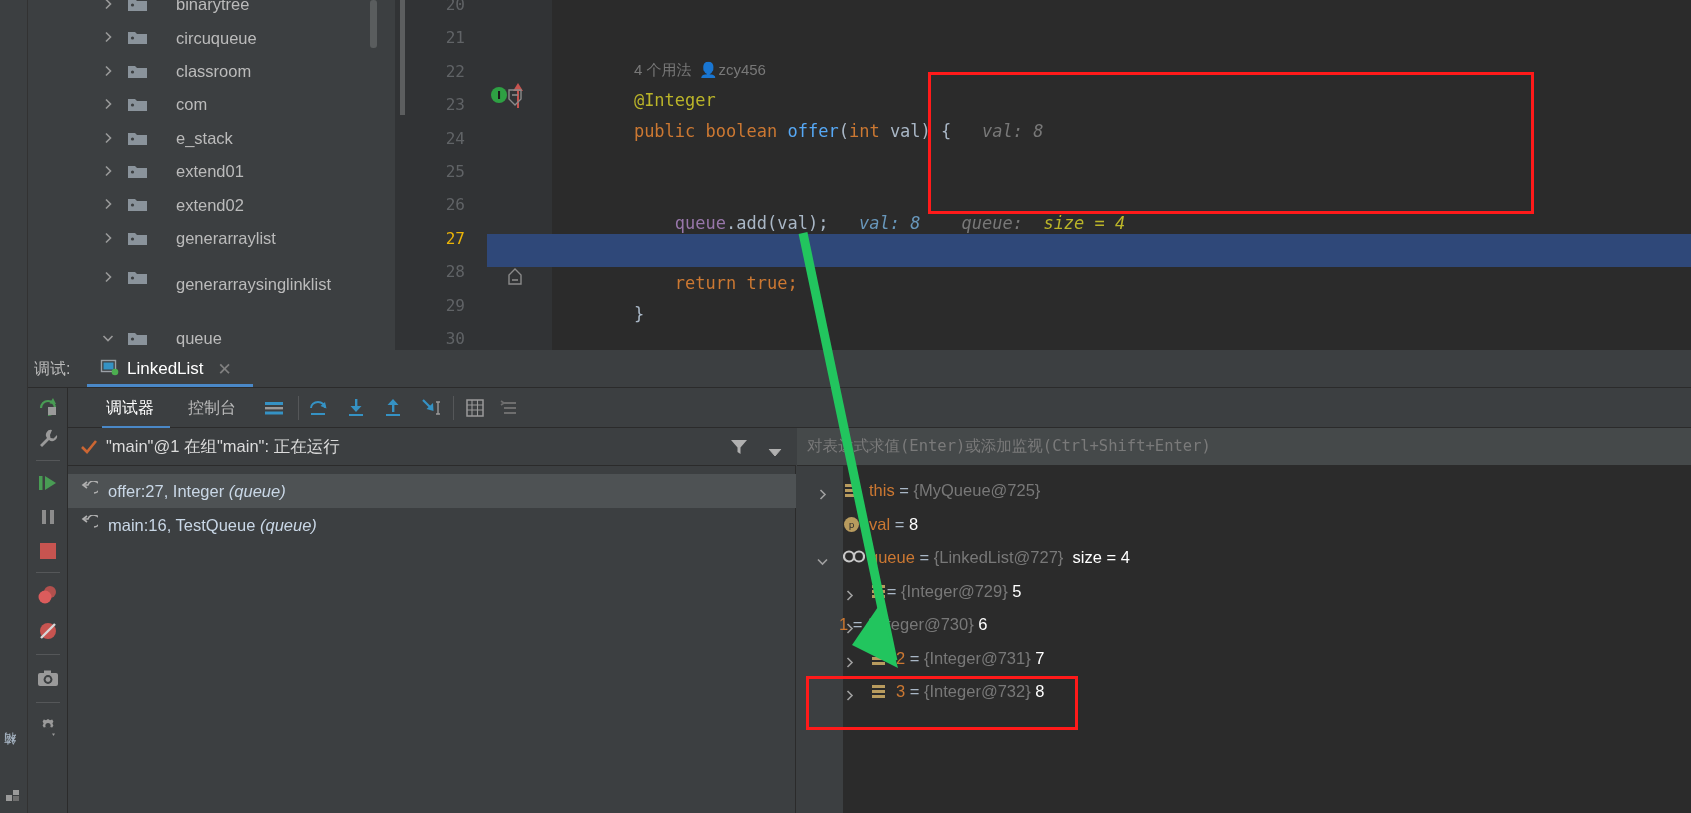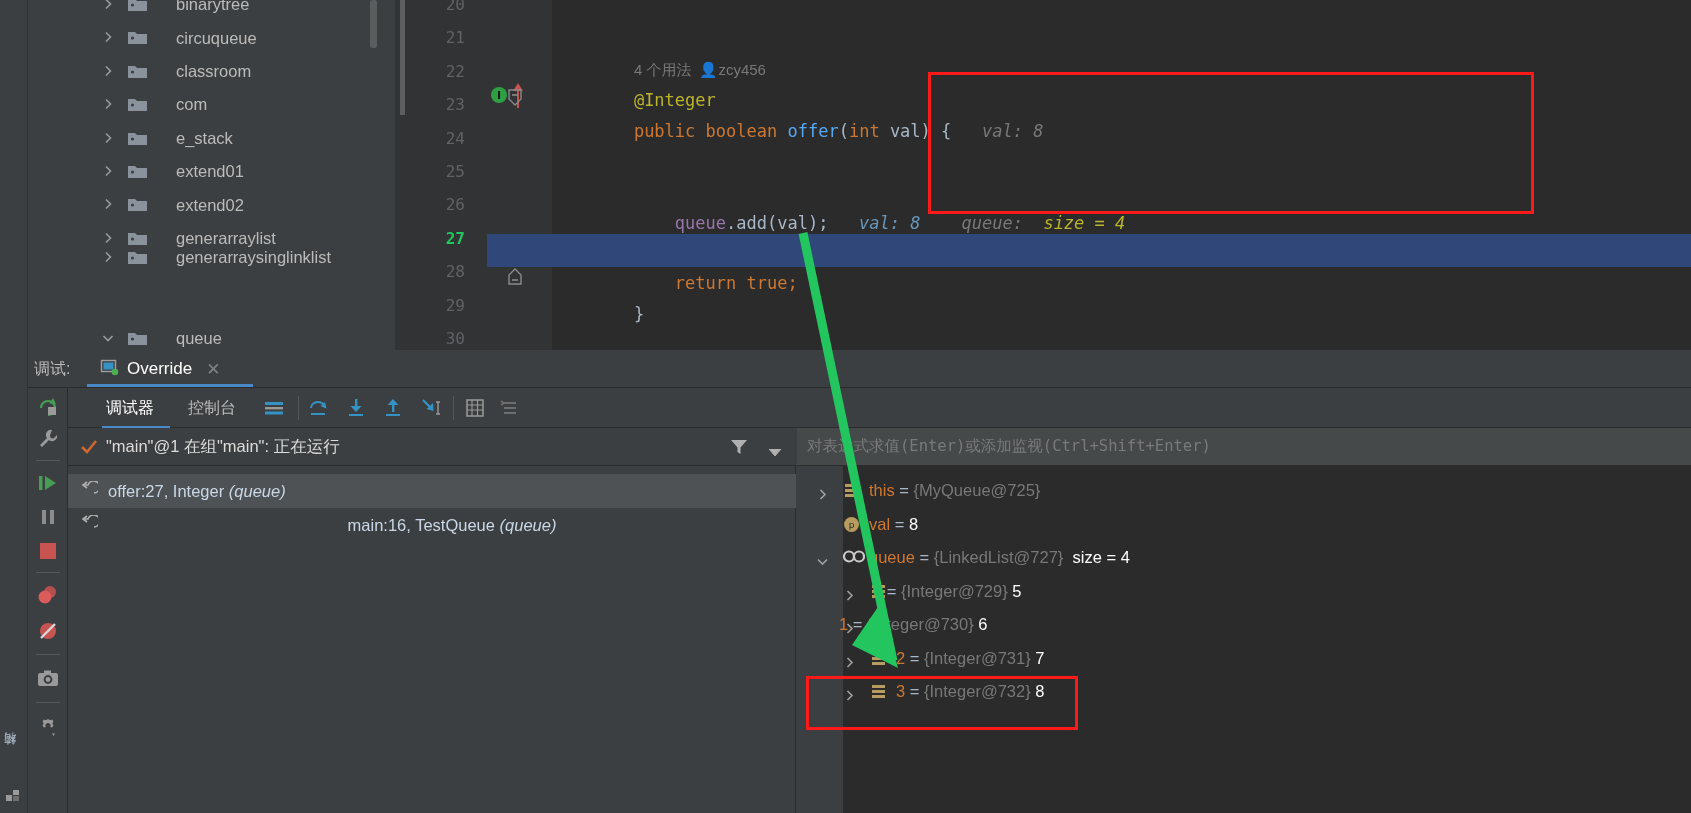--- a/index.html
+++ b/index.html
@@ -56,21 +56,21 @@
   .editor { position: absolute; left: 367px; top: 0; width: 1296px; height: 432px; background: #2b2b2b; }
   .gutter { position: absolute; left: 0; top: 0; width: 92px; height: 350px; background: #313335; }
   .gutter2 { position: absolute; left: 92px; top: 0; width: 65px; height: 350px; background: #313335; }
   .edit-scroll { position: absolute; left: 5px; top: 0; width: 5px; height: 115px; background: #5c5e5f; }
 
   .lnum {
     position: absolute; left: 0; width: 70px; text-align: right;
     font-family: "DejaVu Sans Mono", monospace; font-size: 16px; color: #606366;
     height: 33.4px; line-height: 33.4px;
   }
-  .lnum.cur { color: #22c55e; font-weight: bold; }
+  .lnum.cur { color: #eab308; }
 
   .codeline {
     position: absolute; left: 157px; height: 33.4px; line-height: 33.4px;
     font-family: "DejaVu Sans Mono", monospace; font-size: 17px; white-space: pre;
   }
   .hl-row {
     position: absolute; left: 92px; width: 1204px; height: 33.4px; background: #2f4879;
   }
   .kw { color: #cc7832; }
   .mth { color: #56a8f5; }
@@ -169,21 +169,21 @@
             <svg width="12" height="12" viewBox="0 0 12 12">
               <path d="M1.5 4 L6 8.5 L10.5 4" fill="none" stroke="#9a9a9a" stroke-width="1.6"></path>
             </svg>
           </span>
           <span class="folder" style="top: 9px;"><svg width="19" height="15" viewBox="0 0 19 15">
               <path d="M0 2 h7 l2 2 h10 v10 h-19 z" fill="#8a939b"></path>
               <circle cx="4.5" cy="8" r="1.6" fill="#3c3f41"></circle>
             </svg></span>
           <span class="tlabel">queue</span>
         </div>
-        <div class="tree-row" style="position: absolute; left: 0px; width: 367px; top: 241px;">
+        <div class="tree-row" style="position: absolute; left: 0px; width: 367px; top: 261px; align-items: flex-end;">
           <span class="arrow" style="top: 10px;">
             <svg width="12" height="12" viewBox="0 0 12 12">
               <path d="M4 1.5 L8.5 6 L4 10.5" fill="none" stroke="#9a9a9a" stroke-width="1.6"></path>
             </svg>
           </span>
           <span class="folder" style="top: 9px;"><svg width="19" height="15" viewBox="0 0 19 15">
               <path d="M0 2 h7 l2 2 h10 v10 h-19 z" fill="#8a939b"></path>
               <circle cx="4.5" cy="8" r="1.6" fill="#3c3f41"></circle>
             </svg></span>
           <span class="tlabel">generarraysinglinklist</span>
@@ -376,21 +376,21 @@
     <div class="dbg-header">
       <div class="dbg-title">调试:</div>
       <div class="dbg-tab">
         <span>
           <svg width="19" height="19" viewBox="0 0 19 19">
             <rect x="1.5" y="2.5" width="14" height="11" fill="none" stroke="#9aa0a6" stroke-width="1.4"></rect>
             <rect x="3.5" y="4.5" width="10" height="7" fill="#3592c4"></rect>
             <circle cx="15" cy="14" r="3.3" fill="#4caf50"></circle>
           </svg>
         </span>
-        <span class="tname">Override</span>
+        <span class="tname">LinkedList</span>
         <span class="tclose">✕</span>
       </div>
       <div class="dbg-tab-underline"></div>
     </div>
 
     <div class="dbg-toolbar"></div>
 
     <div class="side-rail">
       <div class="rail-ico" style="top:8px;">
         <svg width="22" height="22" viewBox="0 0 22 22">
@@ -532,21 +532,21 @@
         </span>
       </div>
       <div id="frame-rows">
           <div class="frame-row sel" style="top: 46px;">
             <span class="ficon"><svg width="18" height="18" viewBox="0 0 18 18">
                 <path d="M14 12 A6 6 0 1 0 8 4 L4 4" fill="none" stroke="#b0b0b0" stroke-width="1.6"></path>
                 <path d="M7 1 L3 4 L7 7" fill="none" stroke="#b0b0b0" stroke-width="1.6"></path>
               </svg></span>
             <span class="ftxt"><span>offer:27, Integer </span><i>(queue)</i></span>
           </div>
-          <div class="frame-row" style="top: 80px; justify-content: center;">
+          <div class="frame-row" style="top: 80px;">
             <span class="ficon"><svg width="18" height="18" viewBox="0 0 18 18">
                 <path d="M14 12 A6 6 0 1 0 8 4 L4 4" fill="none" stroke="#b0b0b0" stroke-width="1.6"></path>
                 <path d="M7 1 L3 4 L7 7" fill="none" stroke="#b0b0b0" stroke-width="1.6"></path>
               </svg></span>
             <span class="ftxt"><span>main:16, TestQueue </span><i>(queue)</i></span>
           </div>
         </div>
     </div>
 
     <div class="vars">

